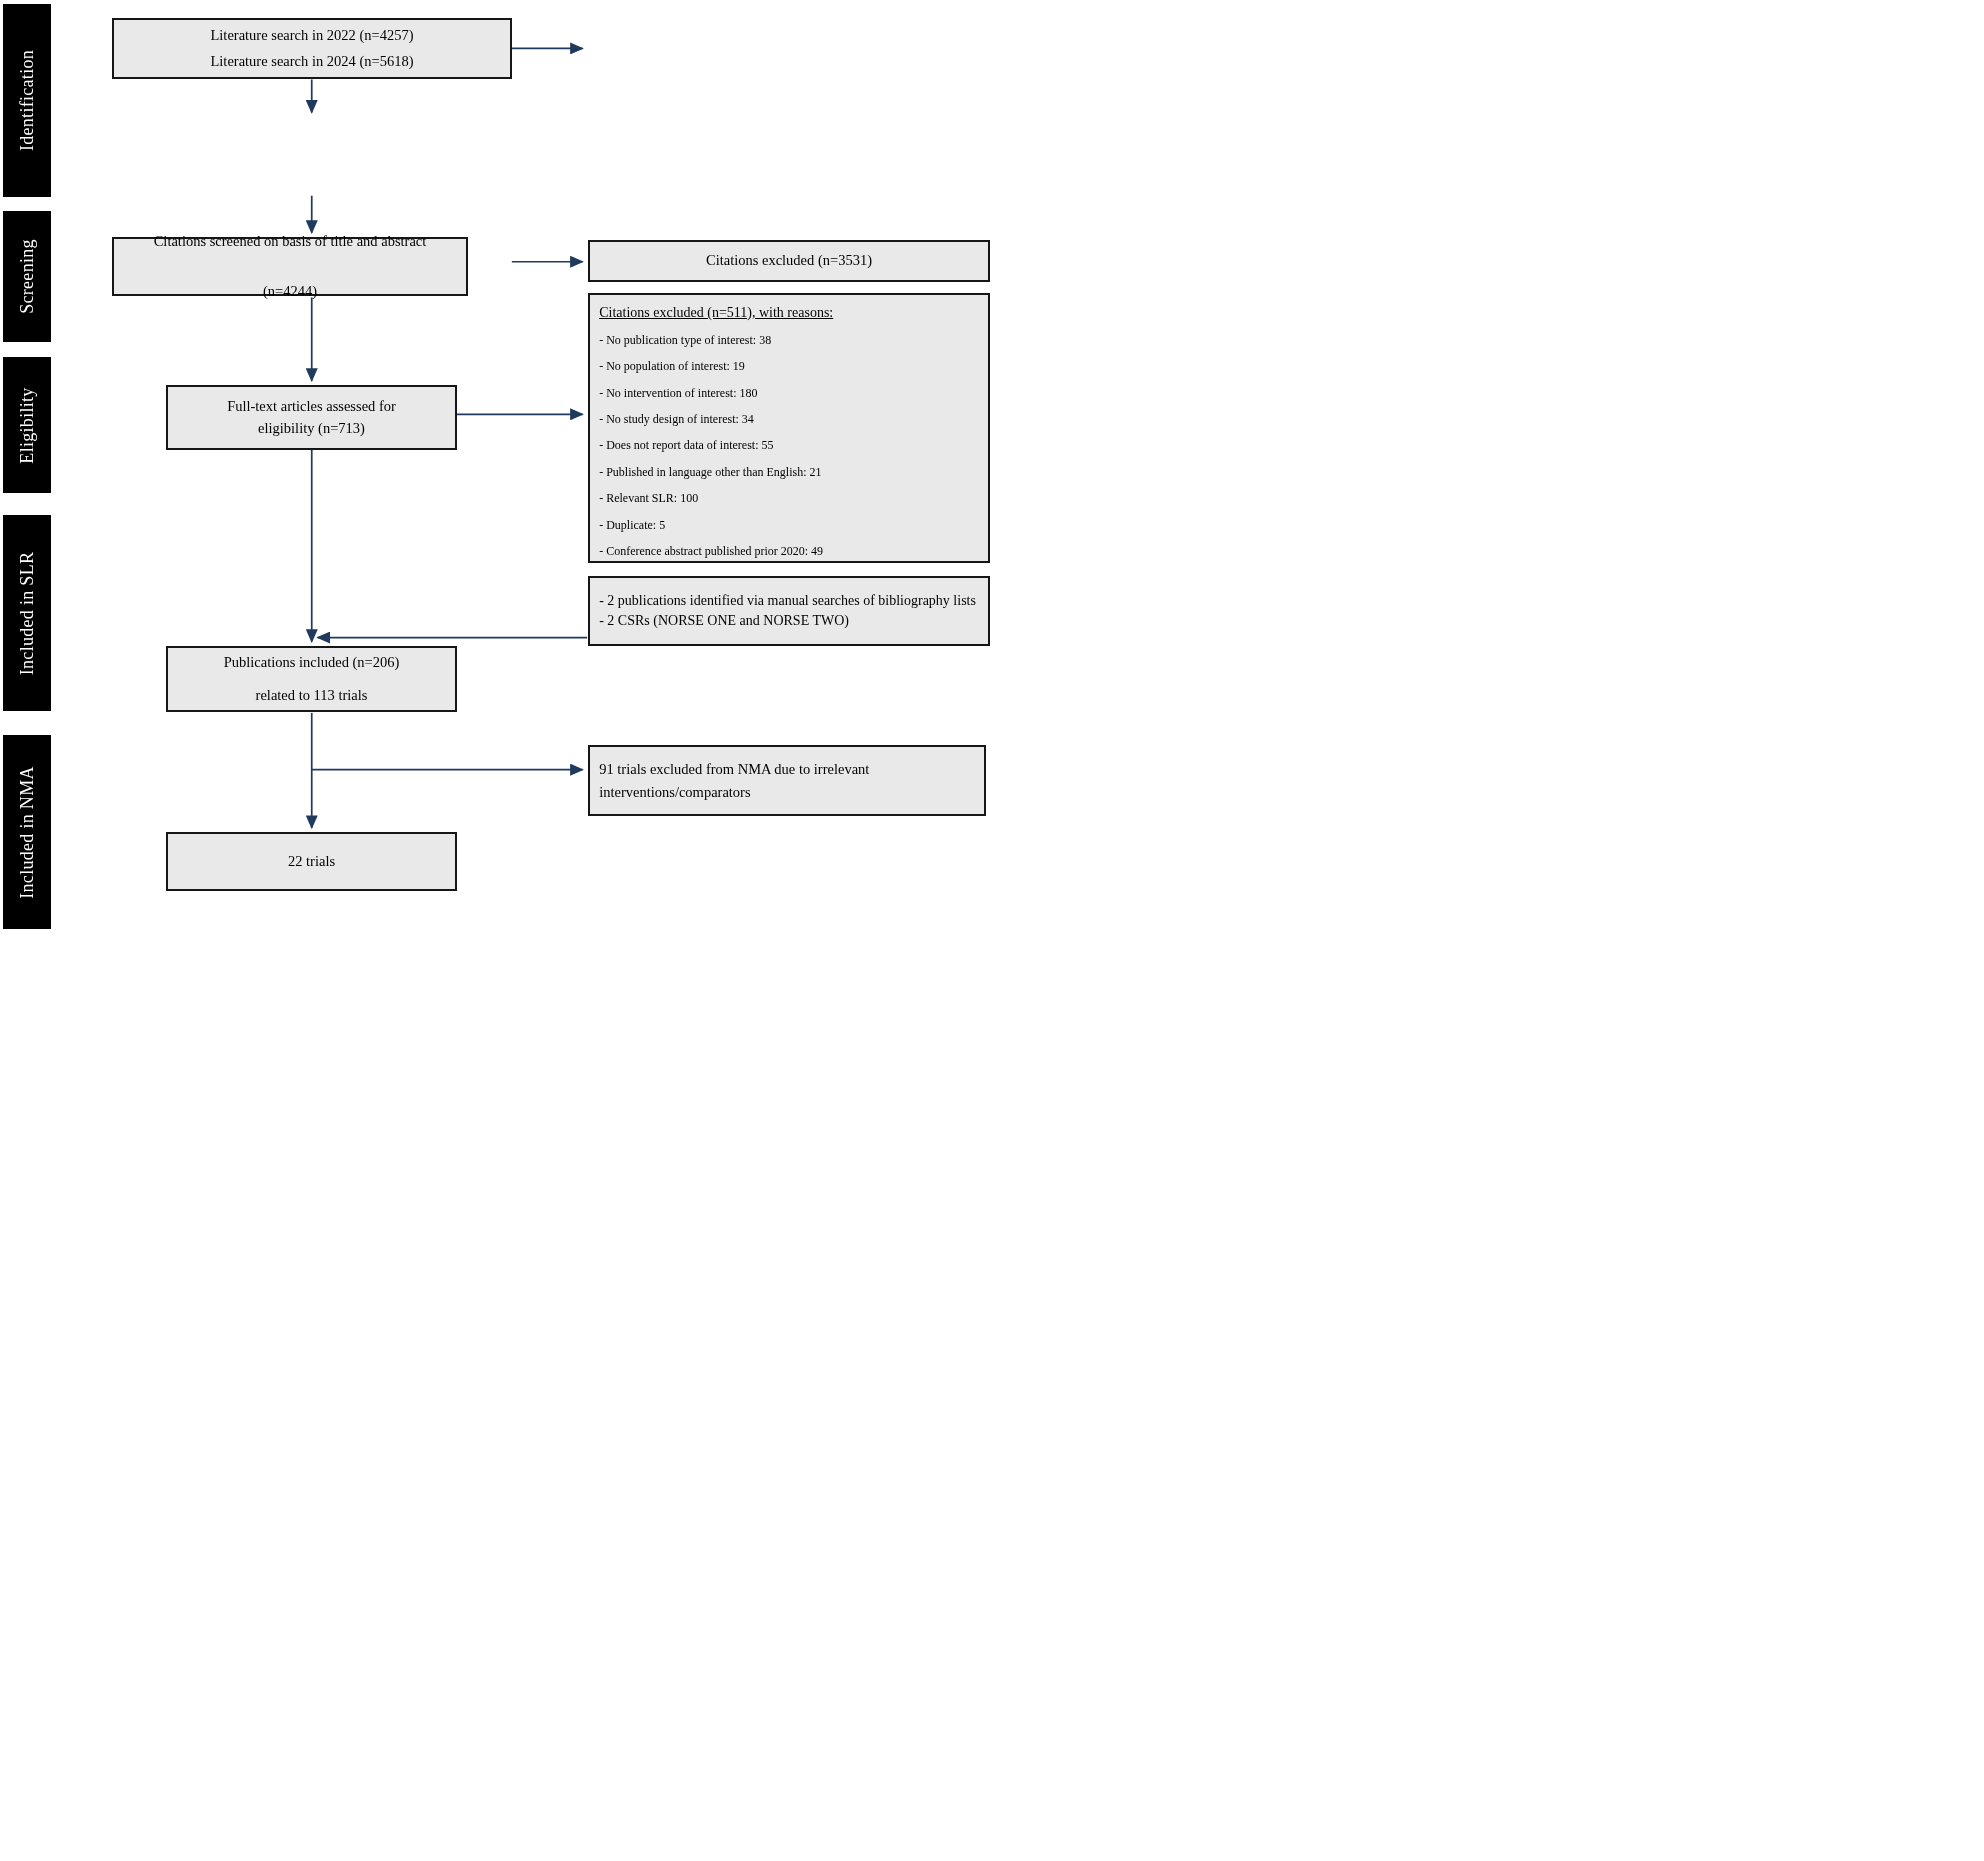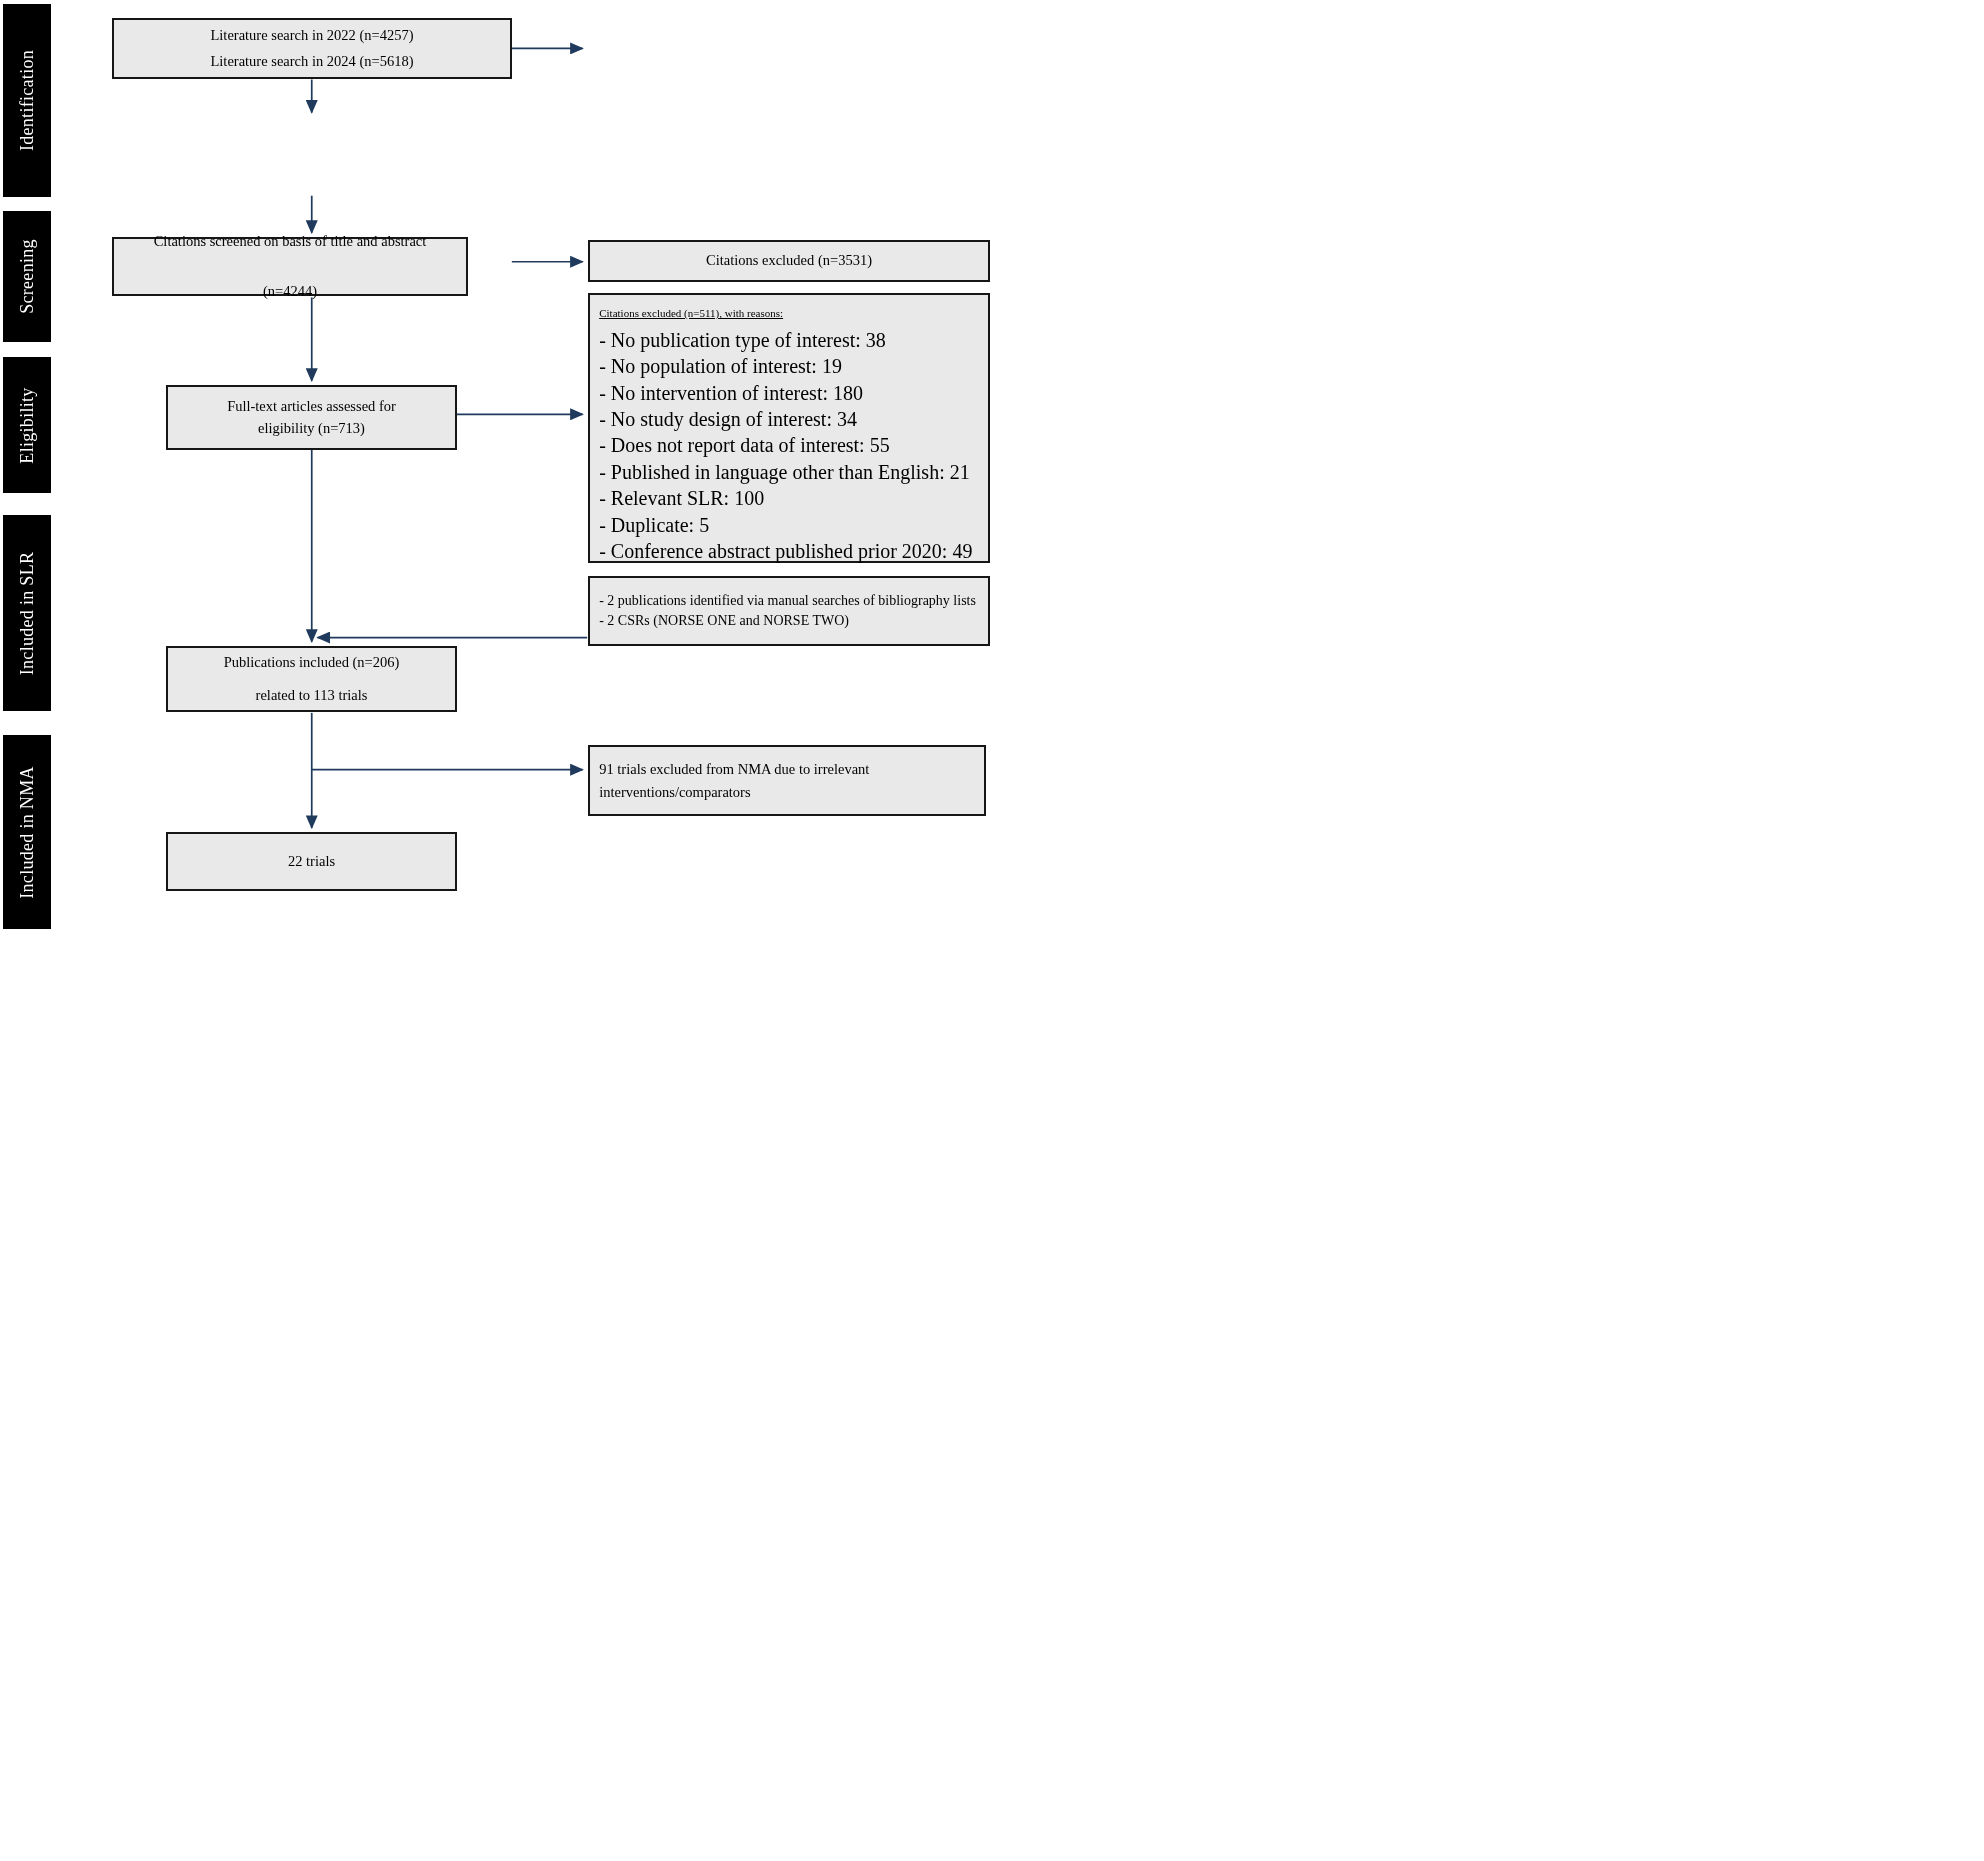--- a/index.html
+++ b/index.html
@@ -53,23 +53,23 @@
   }
   .box.left-align{
     align-items:flex-start;
     text-align:left;
     padding:5.3px 9.2px;
   }
   .box .gapped{margin-top:12px;}
   .reason-title{
     text-decoration:underline;
     line-height:26.4px;
-    font-size:11px;
+    font-size:14px;
   }
-  .reason-item{line-height:26.4px;font-size:20px;}
+  .reason-item{line-height:26.4px;font-size:12px;}
   .manual-item{line-height:20.5px;font-size:14px;}
   .nma-text{line-height:23px;font-size:14.5px;}
   
   svg.arrows{
     position:absolute;
     left:0;top:0;
     width:992px;height:931px;
     pointer-events:none;
   }
   svg.arrows line{stroke:var(--arrow);stroke-width:2.6;}

